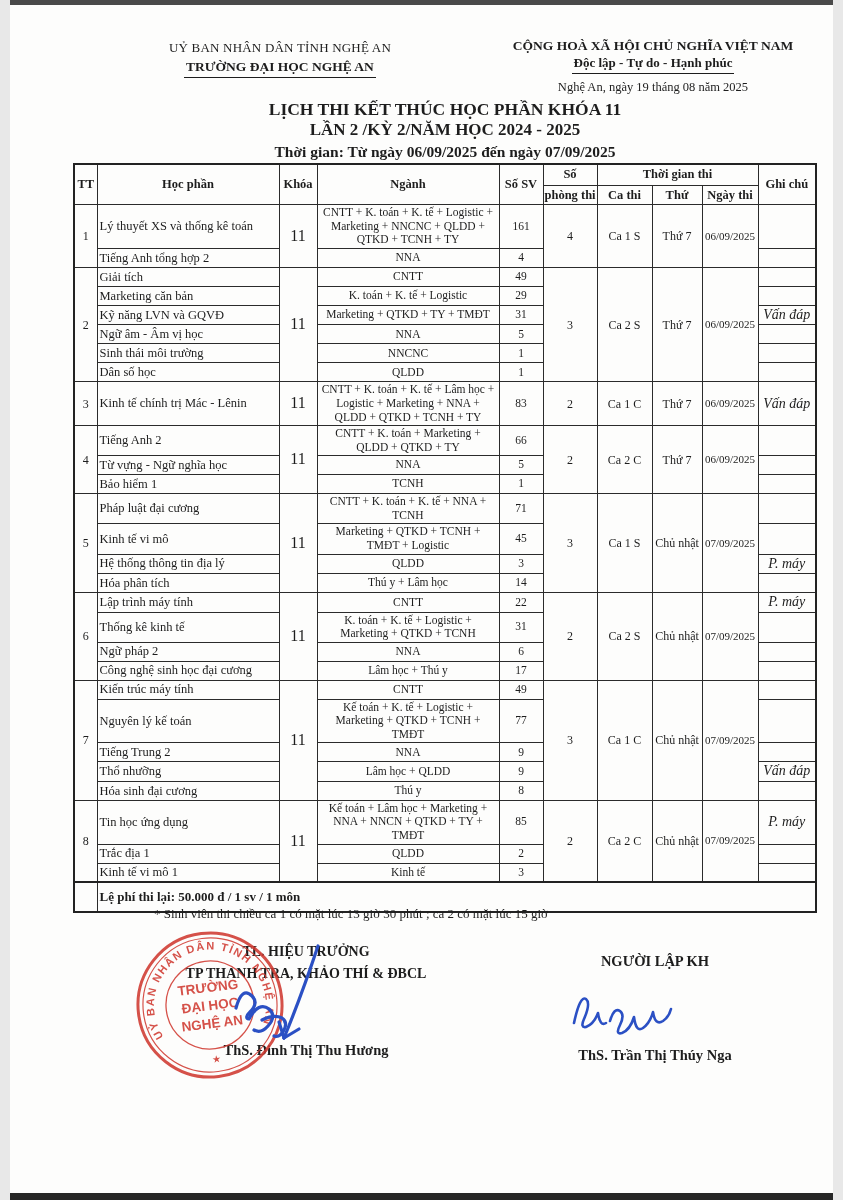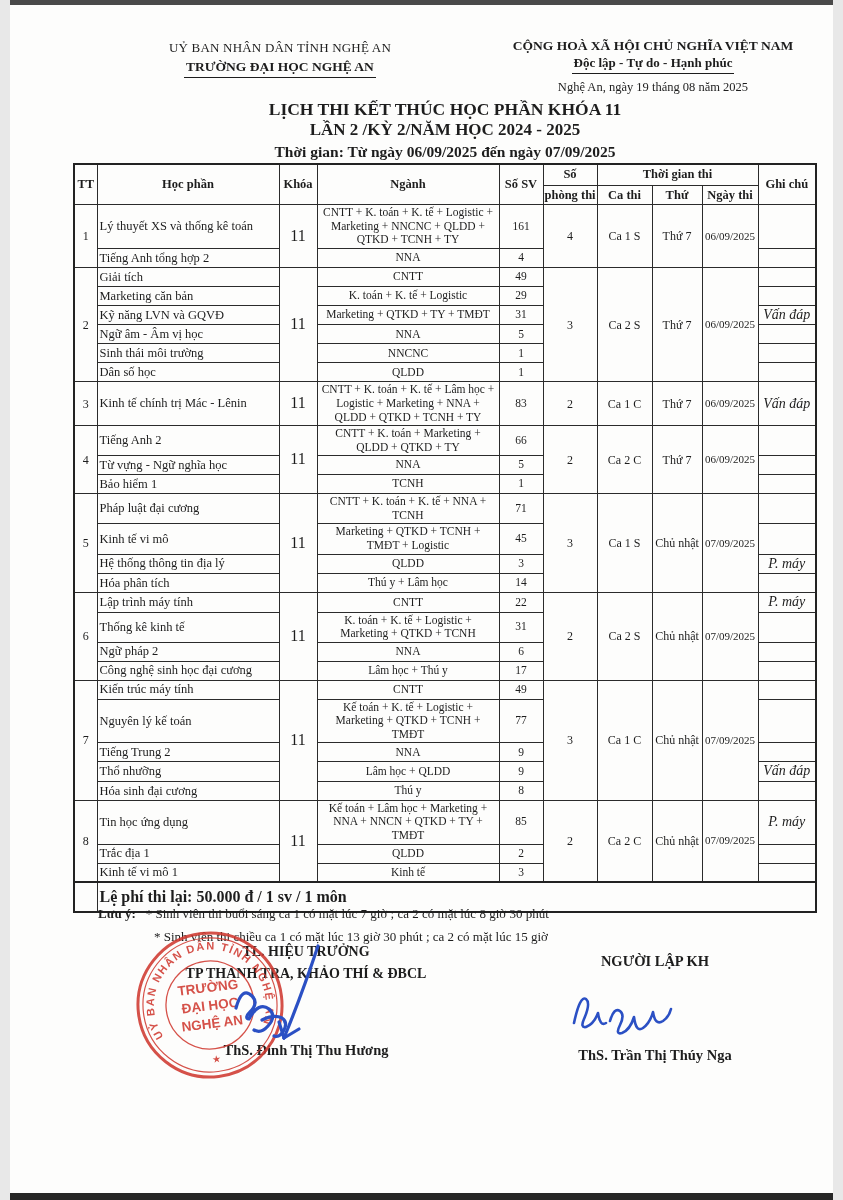--- a/index.html
+++ b/index.html
@@ -39,21 +39,21 @@
   td.c-nganh{font-size:11.5px;text-align:center;}
   td.c-sv{font-size:11.5px;text-align:center;}
   td.c-rooms,td.c-ca,td.c-thu{font-size:12px;text-align:center;}
   td.c-ngay{font-size:11px;text-align:center;white-space:nowrap;}
   td.c-note{font-size:14px;font-style:italic;text-align:center;}
   tr.sub td{border-top:1px dotted #6a6a6a;}
   tr.gstart td{border-top:1.5px solid #222;}
   tr.one{height:19px;}
   tr.hrow1{height:21px;} tr.hrow2{height:18px;}
   tr.feerow td{border-top:2px solid #222;height:26px;}
-  td.fee{font-size:16px;font-weight:bold;text-align:left;padding-left:6px;}
+  td.fee{font-size:13px;font-weight:bold;text-align:left;padding-left:6px;}
 
   
   .notes{position:absolute;top:903px;left:88px;width:720px;font-size:13px;line-height:1.75;}
   .notes b{font-weight:bold;}
   .notes .n1{margin-left:10px;}
   .notes .n2{margin-left:56px;}
 
   
   .sig-left{position:absolute;top:941px;left:128px;width:336px;text-align:center;
             font-weight:bold;font-size:14px;line-height:1.6;}
@@ -340,21 +340,20 @@
           <td class="c-note"></td>
         </tr>
         <tr class="feerow">
           <td class="c-tt"></td>
           <td class="fee" colspan="9">Lệ phí thi lại: 50.000 đ / 1 sv / 1 môn</td>
         </tr>
       </tbody>
   </table>
 
   <div class="notes">
-    <div><b>Lưu ý:</b><span class="n1">* Sinh viên thi  buổi sáng ca 1 có mặt lúc 7 giờ ;   ca 2 có mặt lúc 8 giờ 30 phút</span></div>
     <div><span class="n2">* Sinh viên thi chiều ca 1 có mặt lúc 13 giờ 30 phút ;    ca 2 có mặt lúc 15 giờ</span></div>
   </div>
 
   <div class="sig-left">
     <div>TL. HIỆU TRƯỞNG</div>
     <div>TP THANH TRA, KHẢO THÍ &amp; ĐBCL</div>
   </div>
   <div class="sig-right">NGƯỜI LẬP KH</div>
   <div class="name-left">ThS. Đinh Thị Thu Hương</div>
   <div class="name-right">ThS. Trần Thị Thúy Nga</div>

